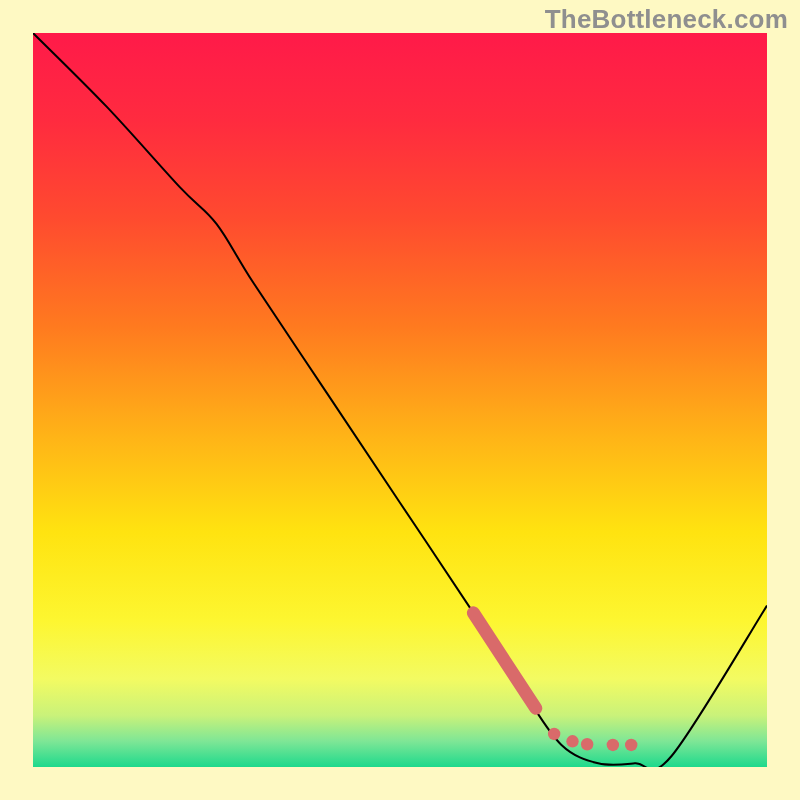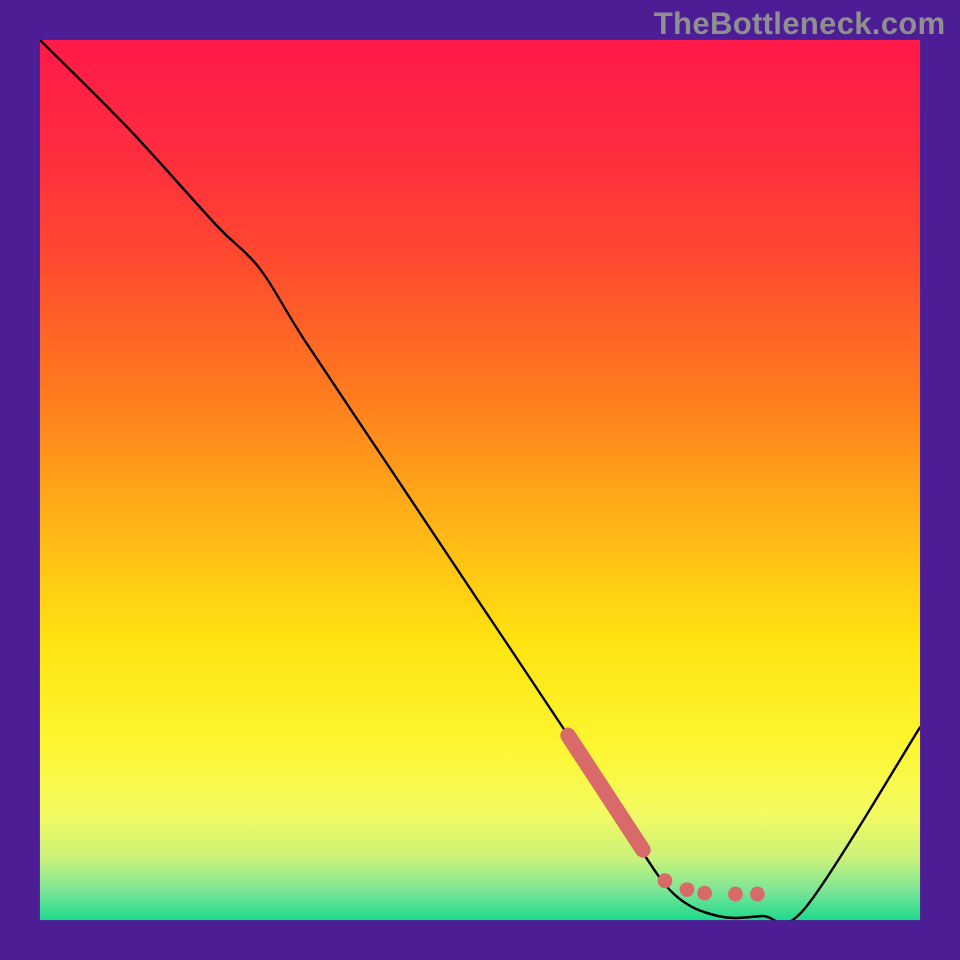--- a/index.html
+++ b/index.html
@@ -10,21 +10,21 @@
     background: #000;
     overflow: hidden;
     font-family: Arial, Helvetica, sans-serif;
   }
   .frame {
     position: absolute;
     left: 0;
     top: 0;
     width: 800px;
     height: 800px;
-    background: #4c1d95;
+    background: #fef9c3;
   }
   .watermark {
     position: absolute;
     top: 4px;
     right: 12px;
     font-size: 26px;
     font-weight: 600;
     color: #8f8f8f;
     letter-spacing: 0.2px;
     user-select: none;

